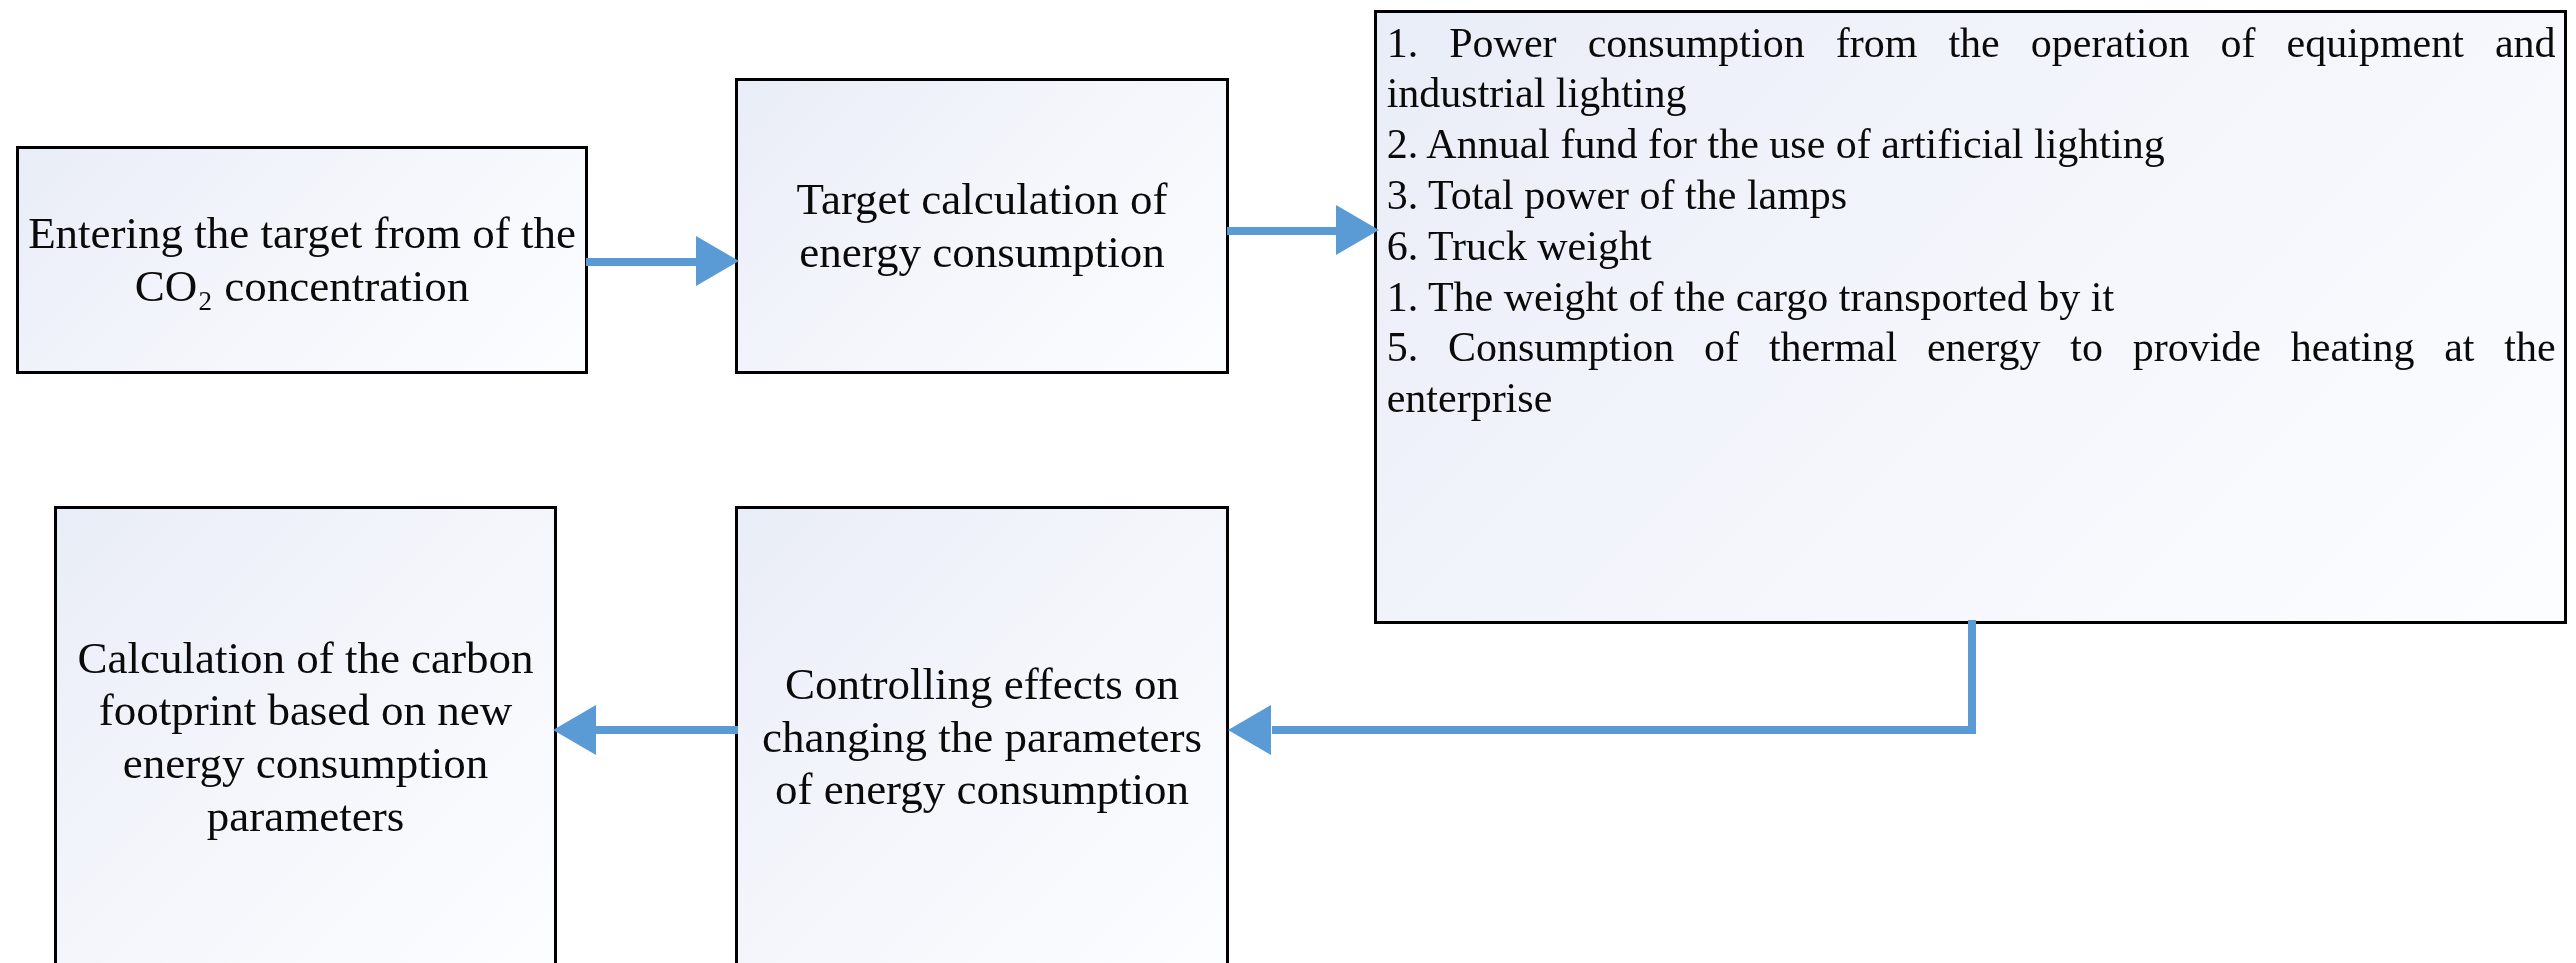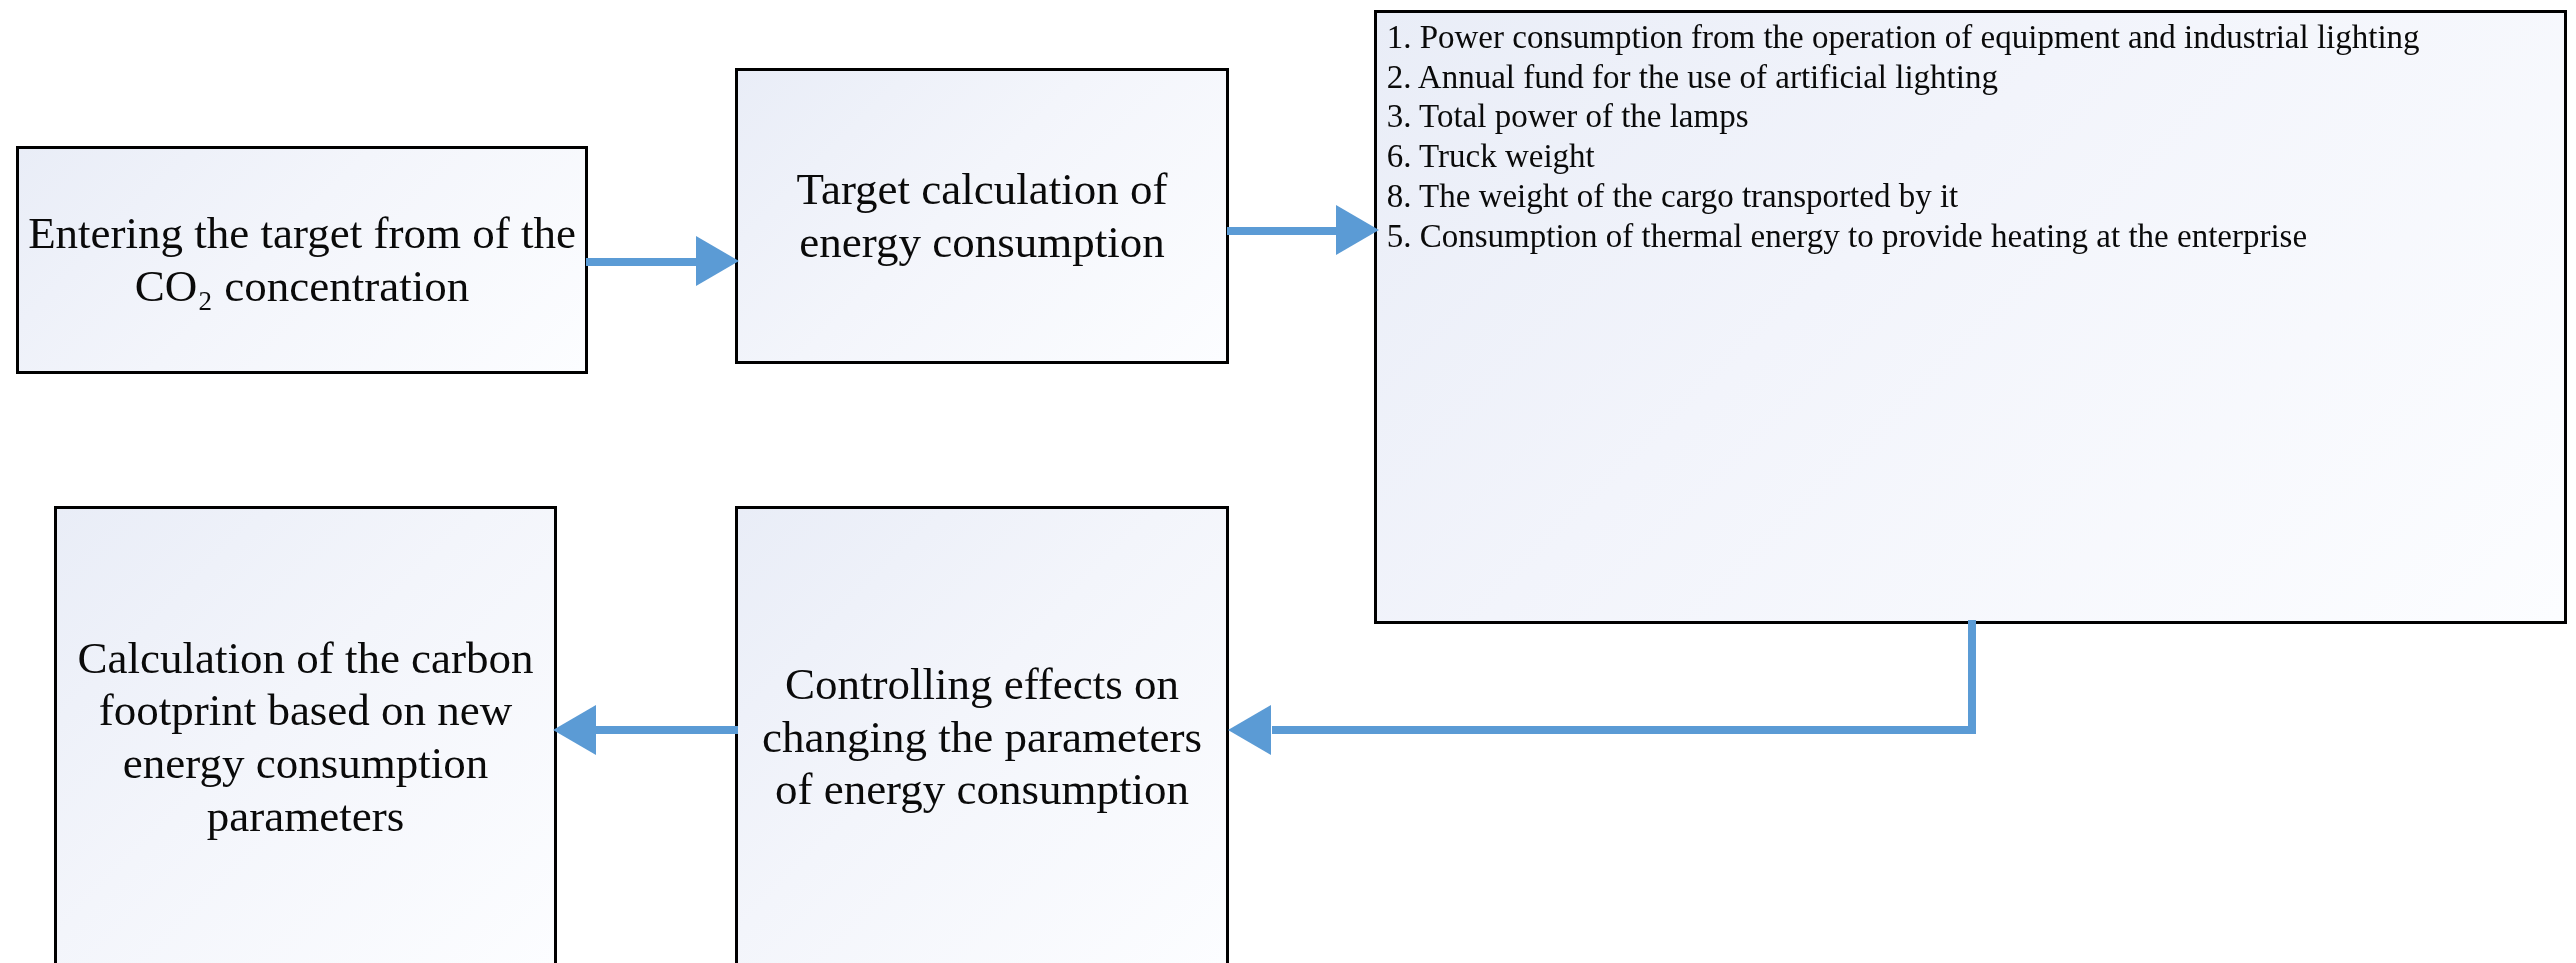--- a/index.html
+++ b/index.html
@@ -40,21 +40,21 @@
     box-sizing: border-box;
     white-space: pre-line;
   }
 
   #node-co2-input {
     left: 16px;  top: 146px;
     width: 572px; height: 228px;
     font-size: 45px;
   }
   #node-target-calc {
-    left: 735px; top: 68px;
+    left: 735px; top: 78px;
     width: 494px; height: 296px;
     font-size: 45px;
   }
   #node-carbon-calc {
     left: 54px;  top: 506px;
     width: 503px; height: 462px;
     font-size: 45px;
   }
   #node-controlling {
     left: 735px; top: 506px;
@@ -65,21 +65,21 @@
   
   #node-parameter-list {
     position: absolute;
     left: 1374px; top: 10.4px;
     width: 1193px; height: 614px;
     box-sizing: border-box;
     border: 3.5px solid #000000;
     background: linear-gradient(135deg, #e9edf7 0%, #f2f4fb 40%, #fcfdff 100%);
     color: #0a0a0a;
     padding: 4.2px 8.4px 4.2px 9.7px;
-    font-size: 33px;
+    font-size: 42px;
     line-height: 1.21;
     text-align: left;
   }
   #node-parameter-list ol {
     margin: 0;
     padding: 0;
     list-style: none;
   }
   #node-parameter-list li {
     margin: 0;
@@ -141,21 +141,21 @@
   <div class="node" id="node-target-calc">
     <span class="label">Target calculation of energy consumption</span>
   </div>
 
   <div id="node-parameter-list">
     <ol>
       <li class="justify">1.  Power consumption from the operation of equipment and industrial lighting</li>
       <li>2.  Annual fund for the use of artificial lighting</li>
       <li>3. Total power of the lamps</li>
       <li>6. Truck weight</li>
-      <li>8. The weight of the cargo transported by it</li>
+      <li>1. The weight of the cargo transported by it</li>
       <li class="justify">5.  Consumption of thermal energy to provide heating at the enterprise</li>
     </ol>
   </div>
 
   <div class="node" id="node-controlling">
     <span class="label">Controlling effects on changing the parameters of energy consumption</span>
   </div>
 
   <div class="node" id="node-carbon-calc">
     <span class="label">Calculation of the carbon footprint based on new energy consumption parameters</span>

